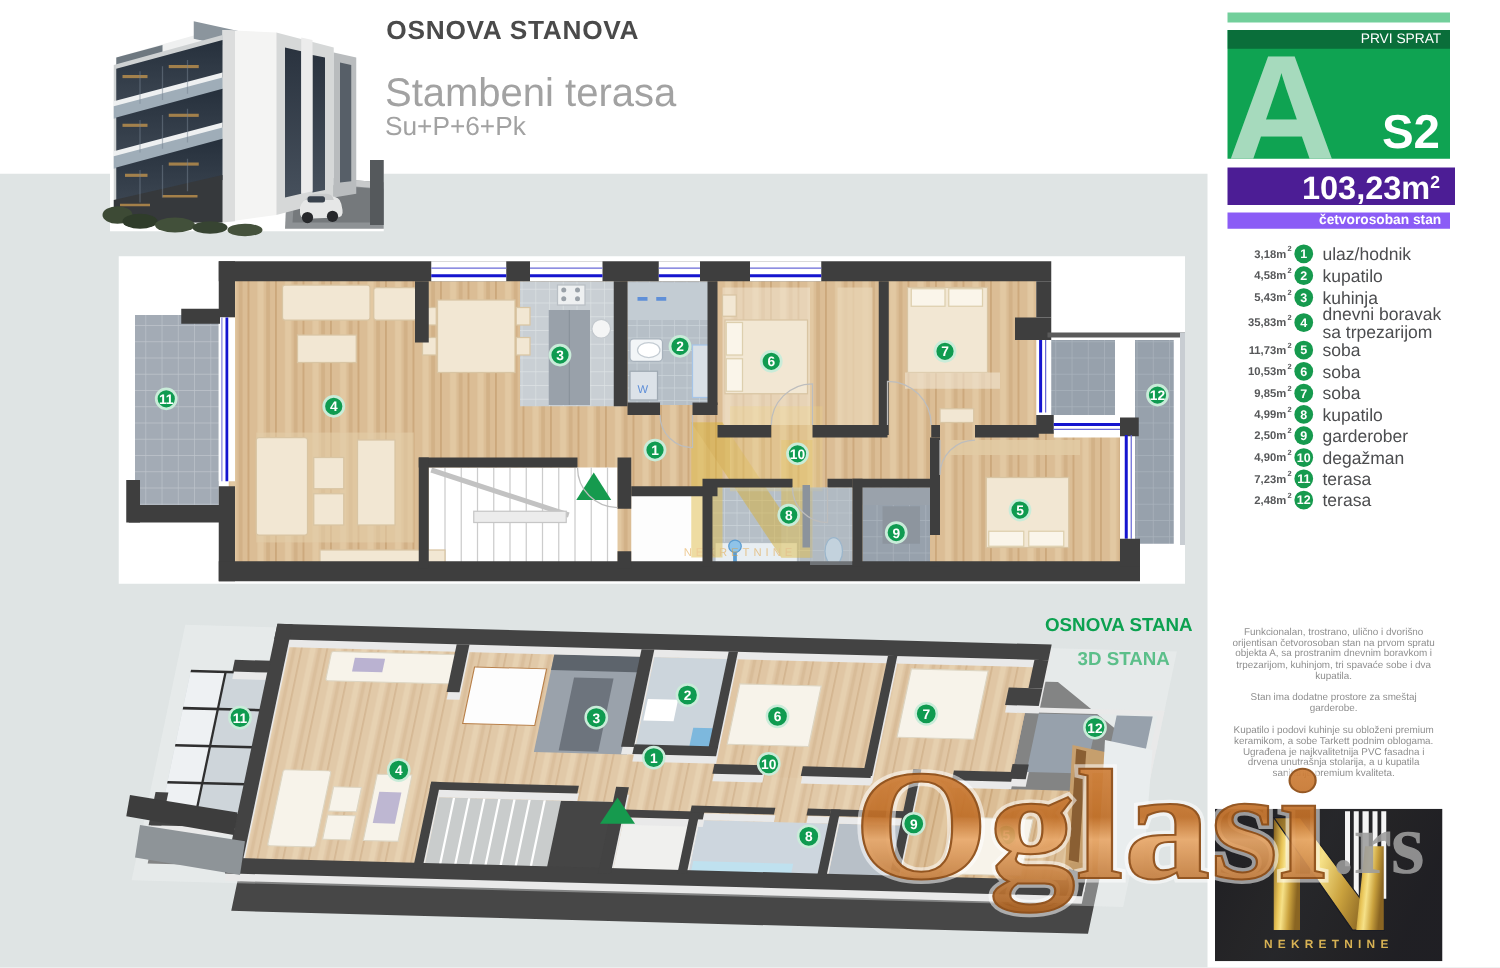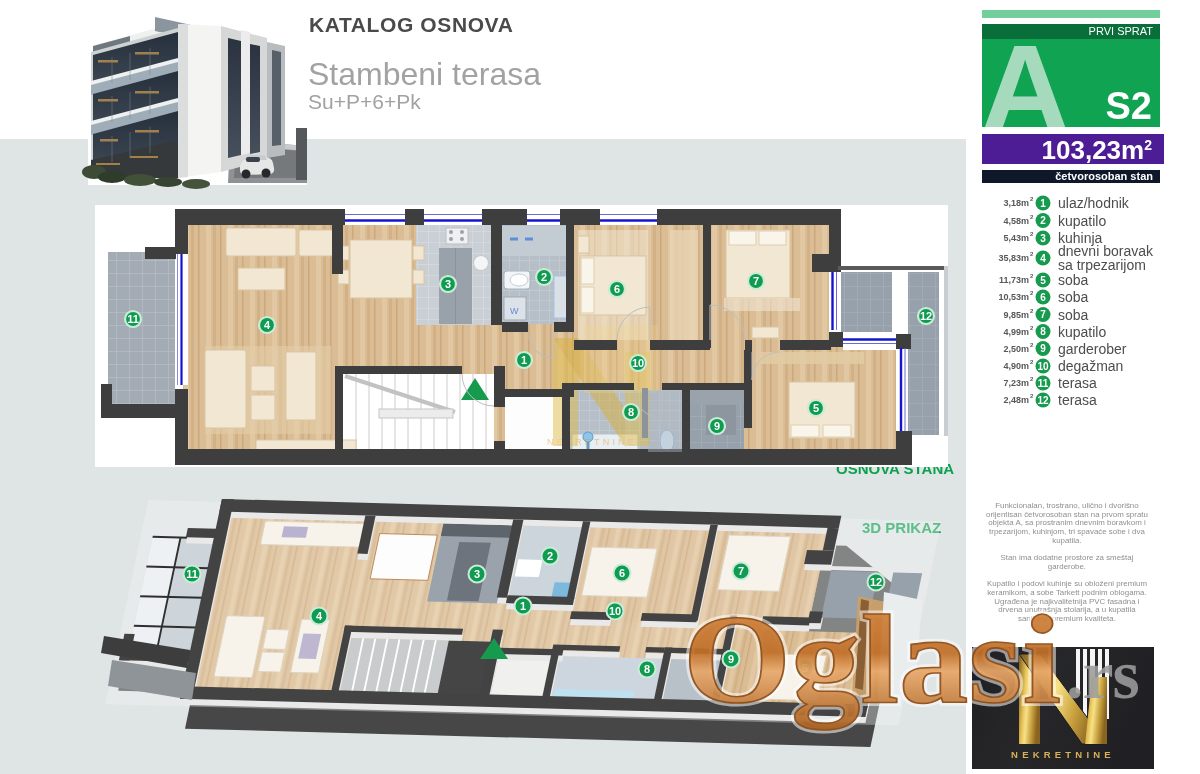--- a/index.html
+++ b/index.html
@@ -5,21 +5,21 @@
   html,body{margin:0;padding:0;}
   body{width:1200px;height:774px;position:relative;background:#ffffff;overflow:hidden;
        font-family:"Liberation Sans", sans-serif;}
   .abs{position:absolute;}
 </style>
 </head>
 <body>
 
 <div class="abs" style="left:0;top:139px;width:966px;height:635px;background:#dfe4e4;"></div>
 
-<div class="abs" style="left:309px;top:13px;font-size:21px;font-weight:bold;color:#4a4a4a;letter-spacing:0.6px;">KATALOG OSNOVA</div>
+<div class="abs" style="left:309px;top:13px;font-size:21px;font-weight:bold;color:#4a4a4a;letter-spacing:0.6px;">OSNOVA STANOVA</div>
 
 <div class="abs" style="left:308px;top:56px;font-size:32px;color:#a2a2a2;">Stambeni terasa</div>
 
 <div class="abs" style="left:308px;top:90px;font-size:21px;color:#a2a2a2;">Su+P+6+Pk</div>
 
 <svg class="abs" style="left:75px;top:0px;" width="240" height="190" viewBox="75 0 240 190">
   <defs>
     <linearGradient id="glass" x1="0" y1="0" x2="0" y2="1">
       <stop offset="0" stop-color="#26303c"></stop>
         <stop offset="1" stop-color="#3d4753"></stop>
@@ -115,21 +115,21 @@
 
   <div class="abs" style="left:-2px;top:2px;font-size:125px;line-height:1;font-weight:bold;color:#a6dabd;">A</div>
 
   <div class="abs" style="right:8px;bottom:2px;font-size:38px;line-height:1;font-weight:bold;color:#ffffff;">S2</div>
 </div>
 
 <div class="abs" style="left:982px;top:134px;width:182px;height:30px;background:#4c1d95;">
   <div class="abs" style="right:12px;top:1px;font-size:26px;font-weight:bold;color:#ffffff;">103,23m<span style="font-size:14px;vertical-align:9px;">2</span></div>
 </div>
 
-<div class="abs" style="left:982px;top:170px;width:178px;height:13px;background:#0f172a;">
+<div class="abs" style="left:982px;top:170px;width:178px;height:13px;background:#8b5cf6;">
   <div class="abs" style="right:7px;top:0px;font-size:11px;font-weight:bold;color:#ffffff;">četvorosoban stan</div>
 </div>
 
 <svg id="legend" class="abs" style="left:960px;top:188px;" width="240" height="225" viewBox="0 0 240 225">
   <style>
     .lm{font:bold 9px "Liberation Sans",sans-serif;fill:#57585a;}
     .ls{font:bold 6px "Liberation Sans",sans-serif;fill:#57585a;}
     .ln{font:bold 10px "Liberation Sans",sans-serif;fill:#ffffff;text-anchor:middle;}
     .ll{font:14px "Liberation Sans",sans-serif;fill:#4c4d4f;}
     .lc{fill:#169a4e;}
@@ -226,23 +226,23 @@
 
   <g>
       <text class="lm" x="69" y="215" text-anchor="end">2,48m</text>
       <text class="ls" x="70" y="210">2</text>
       <circle class="lc" cx="83" cy="212" r="7.5"></circle>
       <text class="ln" x="83" y="215.5">12</text>
       <text class="ll" x="98" y="217">terasa</text>
     </g>
 </svg>
 
-<div class="abs" style="left:836px;top:460px;font-size:15px;font-weight:bold;color:#0ca150;">OSNOVA STANA</div>
-
-<div class="abs" style="left:862px;top:519px;font-size:15px;font-weight:bold;color:#0ca150;">3D PRIKAZ</div>
+<div class="abs" style="left:836px;top:492px;font-size:15px;font-weight:bold;color:#0ca150;">OSNOVA STANA</div>
+
+<div class="abs" style="left:862px;top:519px;font-size:15px;font-weight:bold;color:#0ca150;">3D STANA</div>
 
 <svg id="plan2d" class="abs" style="left:90px;top:195px;" width="870" height="285" viewBox="90 195 870 285">
   <defs>
     <pattern id="wood" width="22" height="285" patternUnits="userSpaceOnUse">
       <rect width="22" height="285" fill="#dbbd95"></rect>
       <rect x="0" width="1.5" height="285" fill="#cca87c"></rect>
       <rect x="8" width="5" height="285" fill="#e2c8a2"></rect>
       <rect x="15" width="3" height="285" fill="#d2b187"></rect>
     </pattern>
     <pattern id="tile11" width="13" height="13" patternUnits="userSpaceOnUse">

